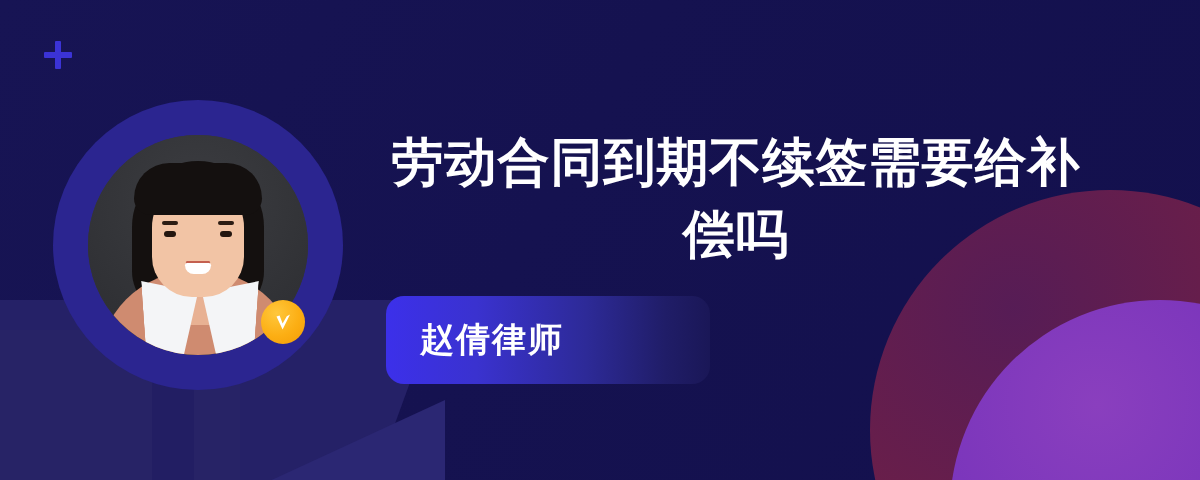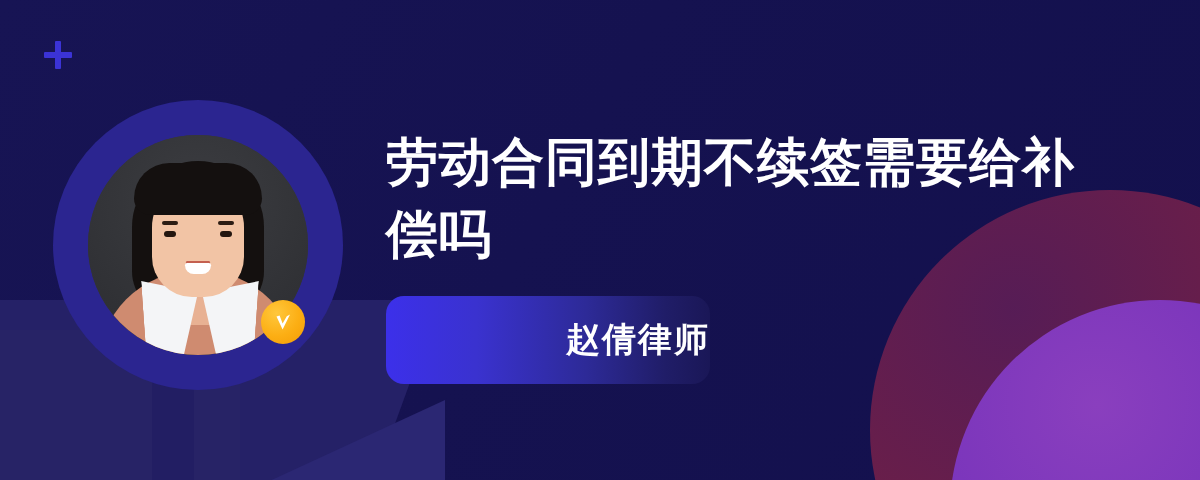--- a/index.html
+++ b/index.html
@@ -259,31 +259,32 @@
     width: 700px;
   }
   .headline {
     margin: 0;
     color: #ffffff;
     font-size: 52px;
     line-height: 72px;
     font-weight: bold;
     letter-spacing: 1px;
     white-space: pre-wrap;
+    text-align: center;
   }
 
   .lawyer-button {
     position: absolute;
     left: 386px;
     top: 296px;
     width: 324px;
     height: 88px;
     border: 0;
     padding: 0 0 0 34px;
-    text-align: right;
+    text-align: left;
     border-radius: 18px;
     color: #ffffff;
     font-size: 34px;
     font-weight: bold;
     letter-spacing: 2px;
     cursor: pointer;
     font-family: "Liberation Sans", "DejaVu Sans", sans-serif;
     background: linear-gradient(90deg, #3c30ea 0%, #3a32cf 28%, #2d2a97 62%, #201d68 86%, #1a1757 100%);
   }
 </style>

